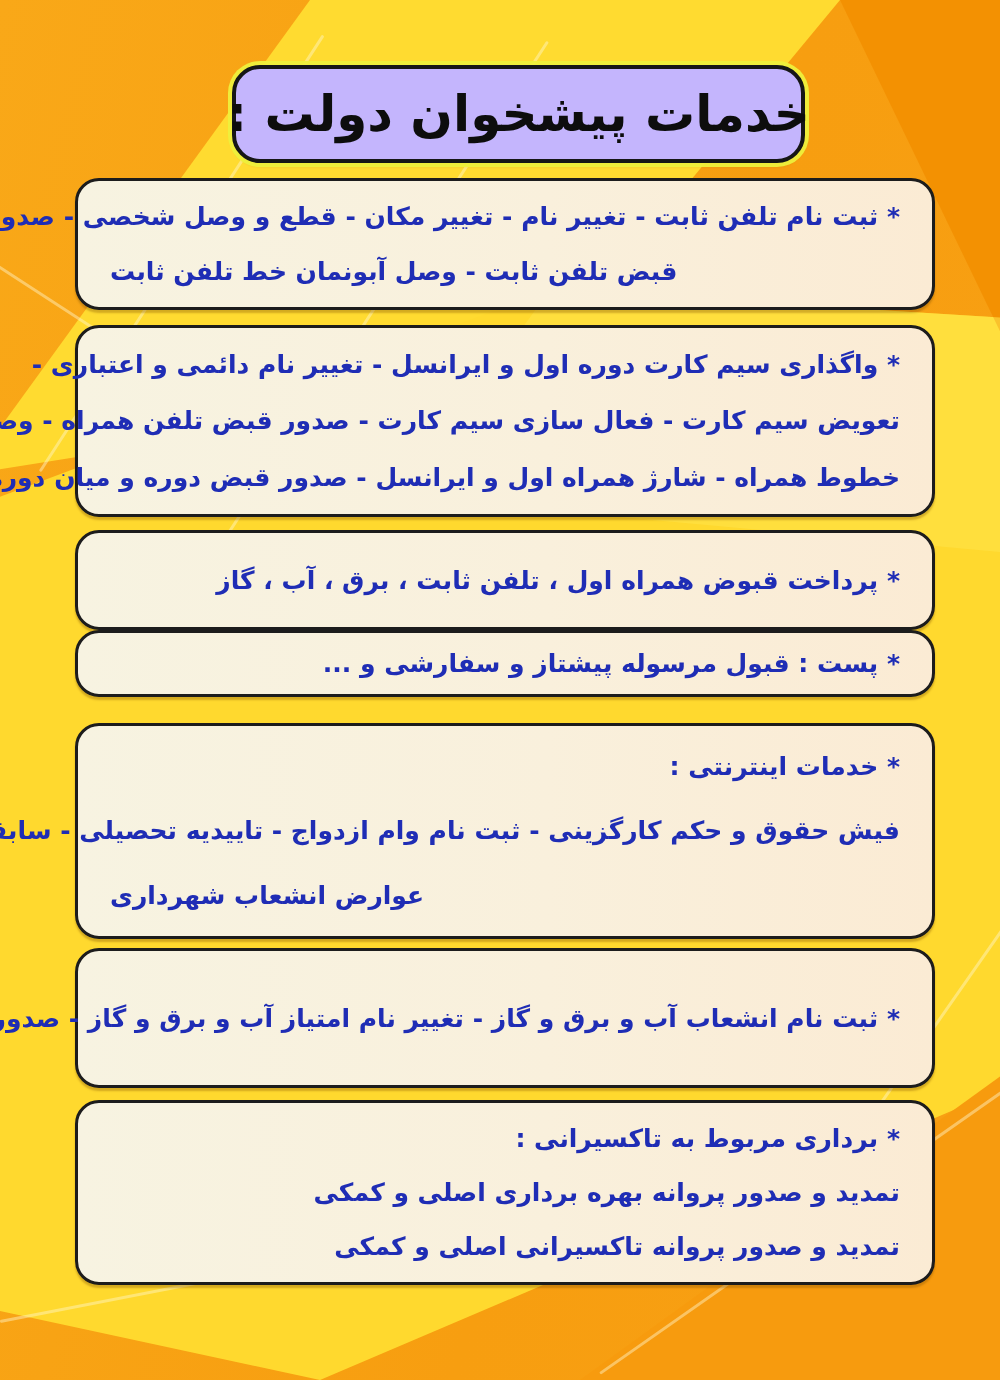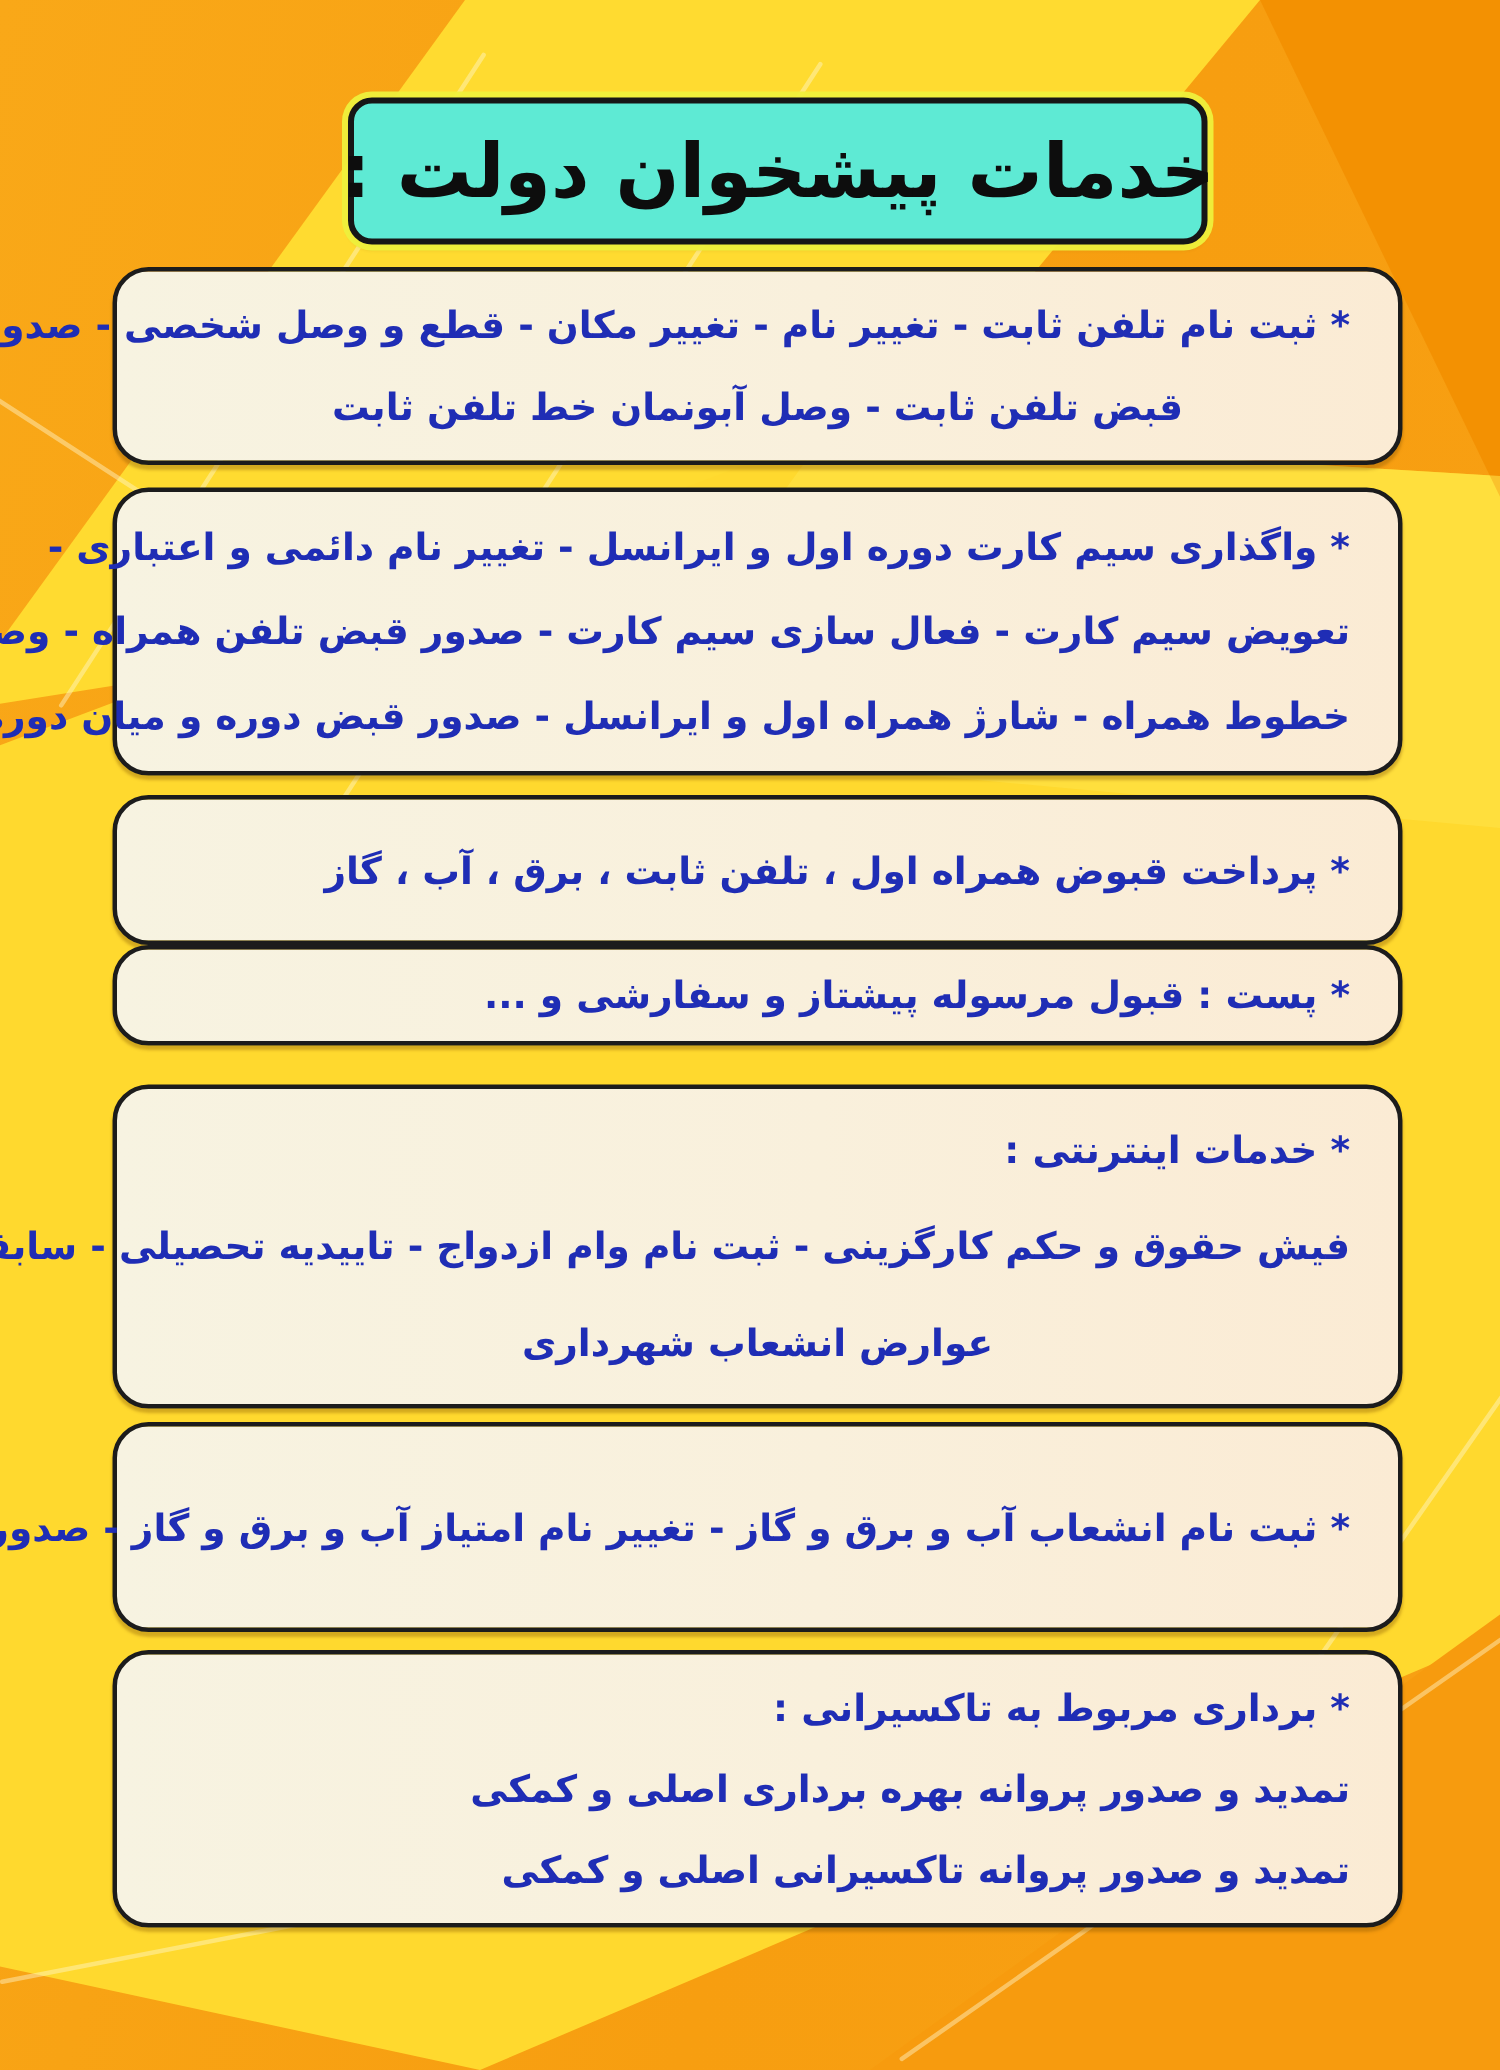--- a/index.html
+++ b/index.html
@@ -21,22 +21,22 @@
   .seam{position:absolute;height:3px;background:rgba(255,246,205,.45);transform-origin:left center;border-radius:2px;}
   .s1{left:40px;top:470px;width:520px;transform:rotate(-57deg);}
   .s2{left:210px;top:560px;width:620px;transform:rotate(-57deg);}
   .s3{left:-40px;top:240px;width:420px;transform:rotate(33deg);}
   .s4{left:0px;top:1320px;width:430px;transform:rotate(-11deg);}
   .s5{left:600px;top:1372px;width:520px;transform:rotate(-35deg);}
   .s6{left:868px;top:1120px;width:300px;transform:rotate(-55deg);}
   
   .title-box{
     position:absolute;left:232px;top:65px;width:573px;height:98px;
-    background:#5eead4;
-    border:4px solid #161616;border-radius:16px;
+    background:#c4b5fd;
+    border:4px solid #161616;border-radius:28px;
     box-shadow:0 0 0 4px rgba(238,240,60,.95), 0 3px 3px rgba(120,70,0,.3);
     display:flex;align-items:center;justify-content:center;
     direction:rtl;z-index:2;box-sizing:border-box;
   }
   .title-text{
     margin:0;font-size:50px;font-weight:bold;color:#0d0d0d;
     letter-spacing:0px;white-space:nowrap;
   }
   
   .box{
@@ -46,21 +46,21 @@
     box-shadow:0 3px 2px rgba(130,80,0,.35);
     display:flex;flex-direction:column;justify-content:space-around;
     padding:8px 32px;box-sizing:border-box;
     z-index:2;direction:rtl;
   }
   .line{
     direction:rtl;text-align:right;
     color:#1F2DB5;font-weight:bold;font-size:25px;
     white-space:nowrap;line-height:1.4;
   }
-  .line.center{text-align:center;}
+  .line.center{text-align:left;}
 </style>
 </head>
 <body>
 
 <div class="page">
 
   <div class="bg-base"></div>
   <div class="shape shapeA"></div>
   <div class="shape shapeB"></div>
   <div class="shape shapeC"></div>

